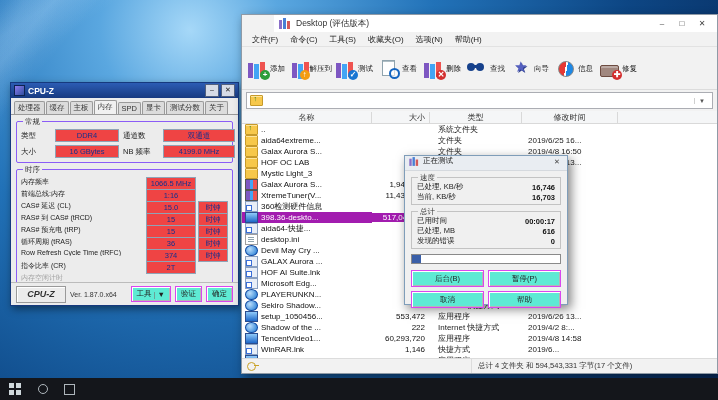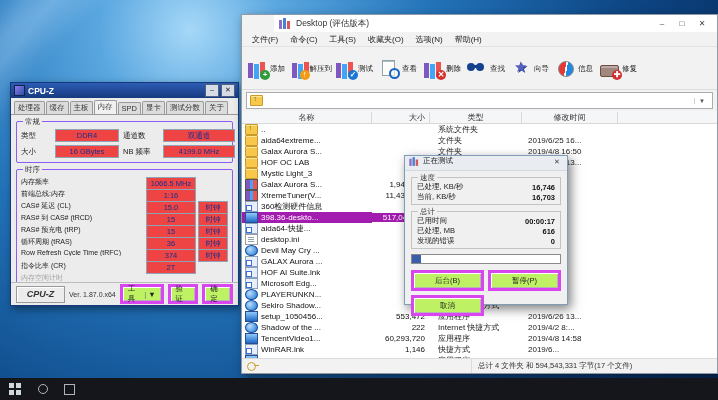--- a/index.html
+++ b/index.html
@@ -23,21 +23,21 @@
   .winlogo span{position:absolute;width:5px;height:5px;background:#cfd8dc;}
   .winlogo span:nth-child(1){left:0;top:0;}
   .winlogo span:nth-child(2){right:0;top:0;}
   .winlogo span:nth-child(3){left:0;bottom:0;}
   .winlogo span:nth-child(4){right:0;bottom:0;}
   .tbico{width:26px;height:22px;display:flex;align-items:center;justify-content:center;}
   .searchring{width:8px;height:8px;border:1.5px solid #aeb6bc;border-radius:50%;}
   .taskview{width:9px;height:9px;border:1px solid #aeb6bc;}
 
   
-  .btn{background:#bef264;border:3px solid #d946ef;box-shadow:inset 1px 1px 0 #ffffff,inset -1px -1px 0 #b5b5b5;
+  .btn{background:#5eead4;border:1px solid #d946ef;box-shadow:inset 1px 1px 0 #ffffff,inset -1px -1px 0 #b5b5b5;
        font-size:7.5px;color:#222;display:flex;align-items:center;justify-content:center;cursor:default;}
   .group{position:relative;border:1px solid #8b5cf6;border-radius:2px;}
   .gtitle{position:absolute;top:-5px;left:6px;background:inherit;padding:0 2px;font-size:7.5px;color:#333;line-height:9px;}
 
   
   .cpuz{position:absolute;left:10px;top:82px;width:227px;height:222px;background:#ececec;
         border:1px solid #16397e;box-shadow:2px 3px 8px rgba(0,0,0,.45);z-index:10;}
   .cpuz-title{height:15px;background:linear-gradient(180deg,#2c5cb4,#173a80);display:flex;align-items:center;padding:0 3px;}
   .cpuz-appicon{width:9px;height:9px;background:linear-gradient(135deg,#8f7bee,#2f4f9f);border:1px solid #0e2350;margin-right:3px;}
   .cpuz-title .ttl{color:#fff;font-size:8.5px;font-weight:bold;flex:1;}
@@ -667,20 +667,21 @@
     </div>
 
     <div class="dbtns">
 
         <span class="btn">后台(B)</span>
 
         <span class="btn">暂停(P)</span>
 
         <span class="btn">取消</span>
 
+        <span class="btn">帮助</span>
 
     </div>
   </div>
 
   <div class="taskbar">
     <span class="startbtn">
       <span class="winlogo">
           <span></span>
           <span></span>
           <span></span>

